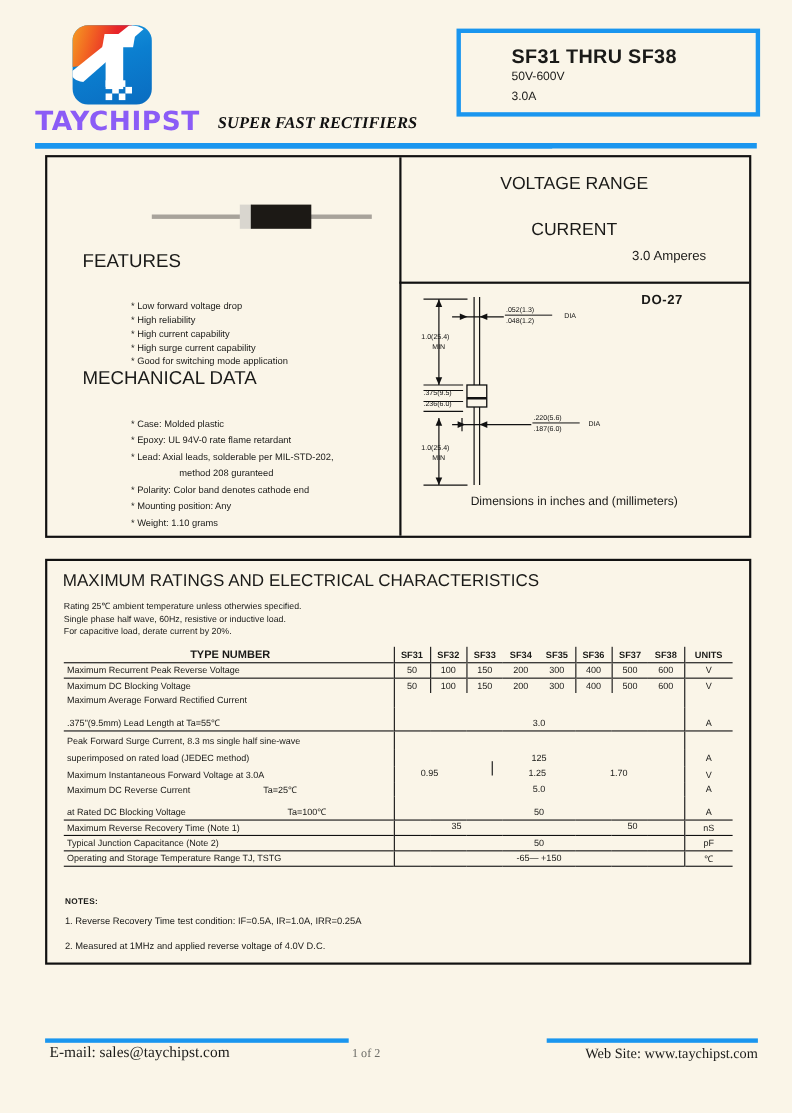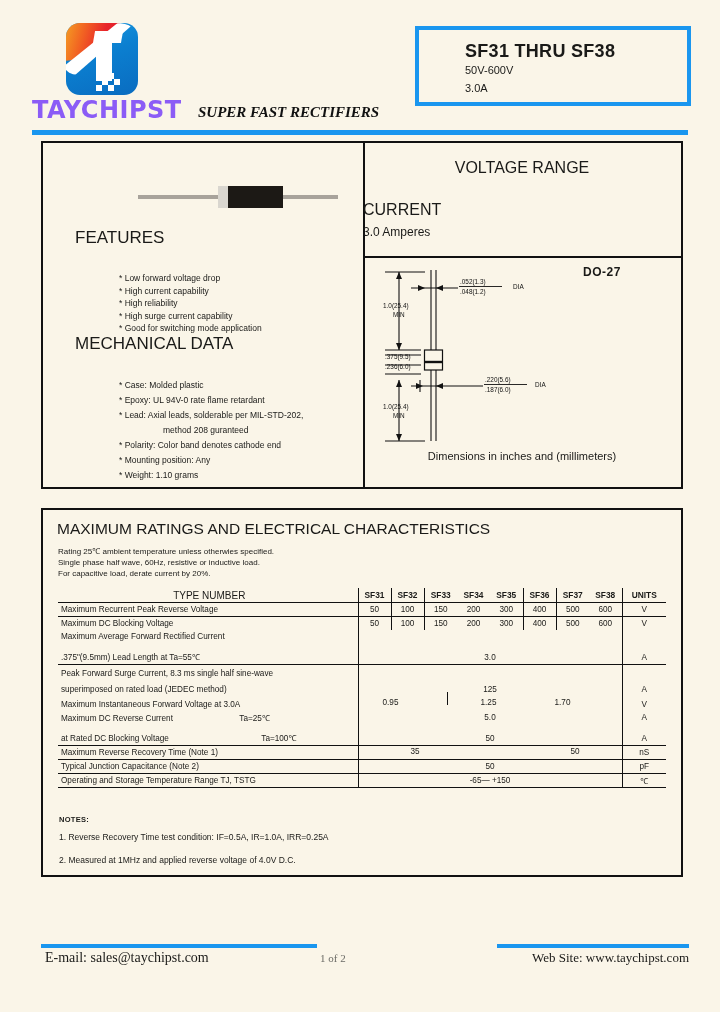--- a/index.html
+++ b/index.html
@@ -80,42 +80,42 @@
     white-space:nowrap;
   }
   .mech-title{position:absolute;left:32px;top:191px;}
   .mech-list{position:absolute;left:36px;top:219px;width:280px;}
   .mech-list li{line-height:15px;}
   .indent{padding-left:44px !important;}
 
   
   .vr-title{position:absolute;left:320px;top:16px;width:318px;text-align:center;font-size:16px;}
   .vr-val{position:absolute;left:320px;top:39px;width:318px;text-align:center;font-size:12px;}
-  .cur-title{position:absolute;left:320px;top:58px;width:318px;font-size:16px;}
-  .cur-val{position:absolute;left:320px;top:82px;width:279px;text-align:left;font-size:12px;}
+  .cur-title{position:absolute;left:320px;top:58px;width:318px;text-align:center;font-size:16px;}
+  .cur-val{position:absolute;left:320px;top:82px;width:279px;text-align:right;font-size:12px;}
 
   
   .pkg{position:absolute;left:320px;top:115px;width:318px;height:227px;}
   .pkg-name{position:absolute;left:198px;top:7px;font-size:12px;font-weight:bold;letter-spacing:.5px;margin-left:22px;}
   .dimnote{position:absolute;left:0;top:192px;width:318px;text-align:center;font-size:11px;}
   .drw{position:absolute;left:0;top:0;width:318px;height:190px;}
 
   
   .specbox{position:absolute;left:41px;top:508px;width:638px;height:365px;border:2px solid #111;}
   .spec-h{position:absolute;left:14px;top:10px;font-size:15.5px;}
   .spec-note{position:absolute;left:15px;top:36px;font-size:8px;line-height:11px;}
   table.specs{
     position:absolute;left:15px;top:78px;width:608px;
     border-collapse:collapse;font-size:8.2px;
   }
   table.specs td{padding:0;vertical-align:middle;}
   .lbl{text-align:left;padding-left:3px !important;white-space:nowrap;}
   .num{text-align:center;}
   .hdr td{font-weight:bold;font-size:8.4px;text-align:center;}
-  .hdr .lbl{font-weight:normal;font-size:10px;}
+  .hdr .lbl{font-weight:bold;font-size:10px;}
   .vl{border-left:1px solid #111;margin-top:41px;}
   .bb{border-bottom:1px solid #111;}
   .notes-h{position:absolute;left:16px;top:305px;font-size:7.5px;font-weight:bold;letter-spacing:.3px;}
   .note1{position:absolute;left:16px;top:322px;font-size:8.5px;}
   .note2{position:absolute;left:16px;top:345px;font-size:8.5px;}
 
   
   .foot-rule-a{position:absolute;left:41px;top:944px;width:276px;height:4px;background:#1a96ef;}
   .foot-rule-b{position:absolute;left:497px;top:944px;width:192px;height:4px;background:#1a96ef;}
   .foot-mail{position:absolute;left:45px;top:950px;font-family:"Liberation Serif",serif;font-size:14px;}
@@ -163,22 +163,22 @@
 
     <div class="diode">
       <div class="diode-lead" style="left:0;width:200px;"></div>
       <div class="diode-band"></div>
       <div class="diode-body"></div>
     </div>
 
     <div class="sec-title feat-title">FEATURES</div>
     <ul class="feat-list">
       <li>* Low forward voltage drop</li>
+      <li>* High reliability</li>
       <li>* High current capability</li>
-      <li>* High reliability</li>
       <li>* High surge current capability</li>
       <li>* Good for switching mode application</li>
     </ul>
 
     <div class="sec-title mech-title">MECHANICAL DATA</div>
     <ul class="mech-list">
       <li>* Case: Molded plastic</li>
       <li>* Epoxy: UL 94V-0 rate flame retardant</li>
       <li>* Lead: Axial leads, solderable per MIL-STD-202,</li>
       <li class="indent">method 208 guranteed</li>

